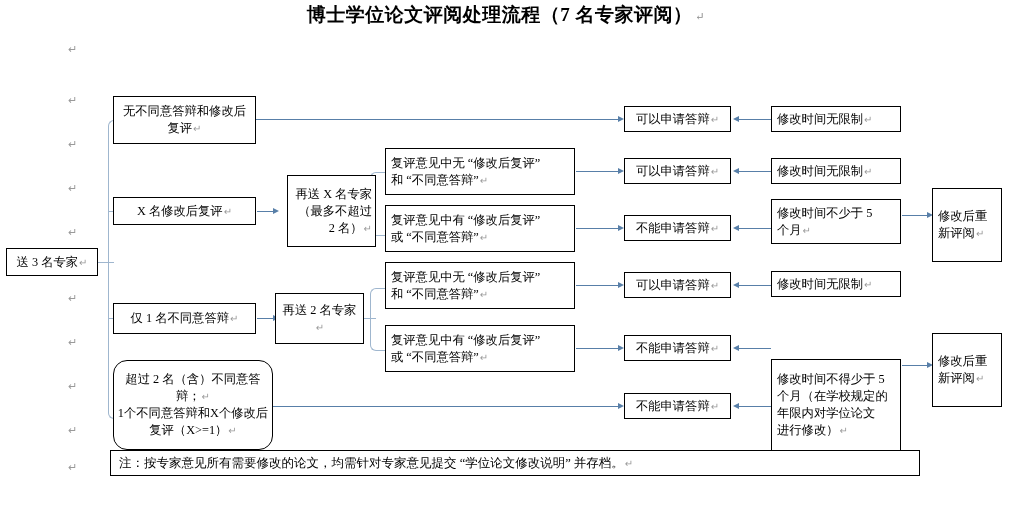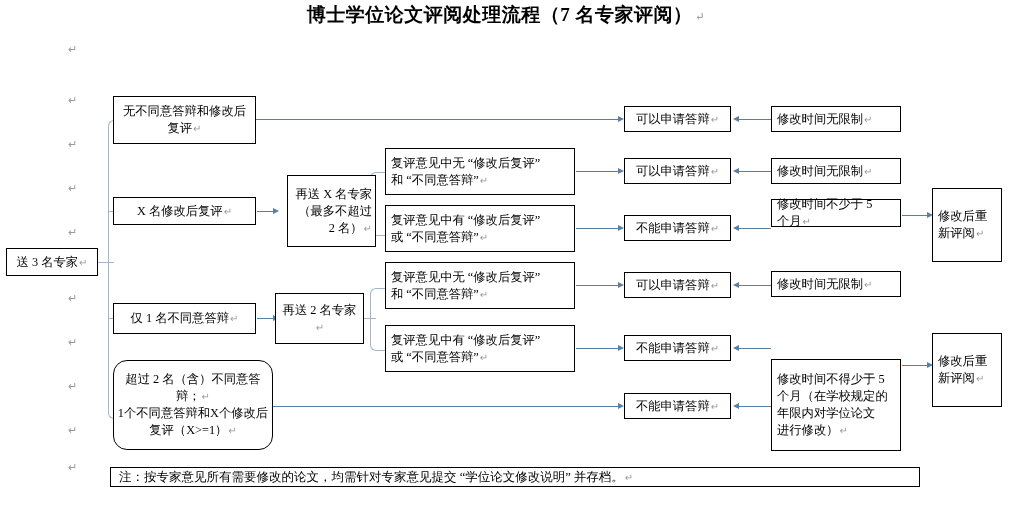--- a/index.html
+++ b/index.html
@@ -282,21 +282,21 @@
   <div class="arrow left" style="left:733px; top:402.5px;"></div>
 
   <div class="box left-align" style="left:771px; top:106px; width:130px; height:26px;">
     <span class="inner"><span>修改时间无限制</span><span class="pc">↵</span></span>
   </div>
 
   <div class="box left-align" style="left:771px; top:158px; width:130px; height:26px;">
     <span class="inner"><span>修改时间无限制</span><span class="pc">↵</span></span>
   </div>
 
-  <div class="box left-align" style="left:771px; top:199px; width:130px; height:28px;justify-content:flex-end;">
+  <div class="box left-align" style="left:771px; top:199px; width:130px; height:45px;justify-content:flex-end;">
     <span class="inner">
       <span>修改时间不少于 5</span><br>
       <span>个月</span><span class="pc">↵</span>
     </span>
   </div>
 
   <div class="box left-align" style="left:771px; top:271px; width:130px; height:26px;">
     <span class="inner"><span>修改时间无限制</span><span class="pc">↵</span></span>
   </div>
 
@@ -322,17 +322,17 @@
     </span>
   </div>
 
   <div class="box left-align" style="left:932px; top:333px; width:70px; height:74px;">
     <span class="inner">
       <span>修改后重</span><br>
       <span>新评阅</span><span class="pc">↵</span>
     </span>
   </div>
 
-  <div class="note" style="left:110px; top:467px; width:810px; height:20px;padding-left:8px;">
+  <div class="note" style="left:110px; top:450px; width:810px; height:26px;padding-left:8px;">
     <span><span>注：按专家意见所有需要修改的论文，均需针对专家意见提交 “学位论文修改说明” 并存档。</span><span class="pc">↵</span></span>
   </div>
 
 </div>
 
 </body></html>

